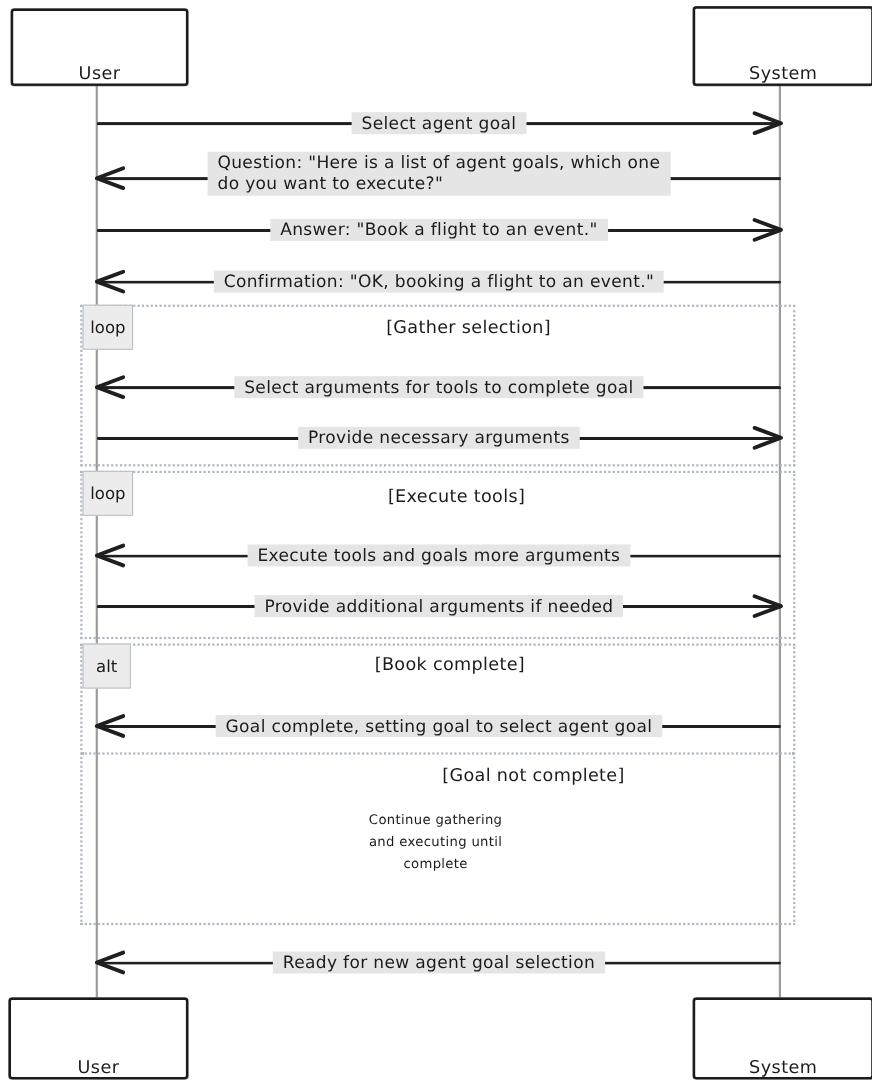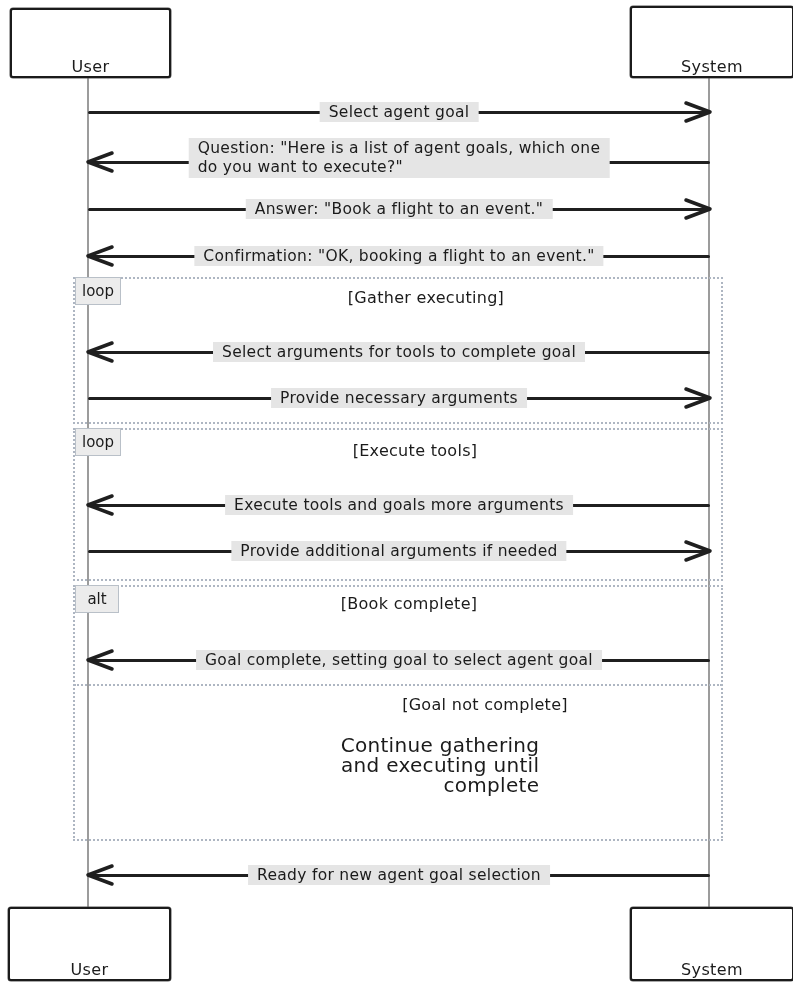--- a/index.html
+++ b/index.html
@@ -39,21 +39,21 @@
   
   .fragment {
     position: absolute;
     border: 2.5px dotted #aeb6c2;
   }
   .frag-label {
     position: absolute;
     top: -2px;
     left: 0px;
     min-width: 44px;
-    height: 28px;
+    height: 41px;
     background: #ececec;
     border: 1.5px solid #b9c0c8;
     display: flex;
     align-items: center;
     justify-content: center;
     font-size: 15px;
     box-sizing: border-box;
     padding: 0 6px;
   }
   .frag-title {
@@ -67,26 +67,25 @@
   }
   .alt-divider {
     position: absolute;
     left: -1px;
     right: -1px;
     border-top: 2.5px dotted #aeb6c2;
   }
   .note {
     position: absolute;
     transform: translateX(-50%);
-    text-align: right;
-    font-size: 20px;
+    text-align: center;
+    font-size: 12px;
     line-height: 20px;
     letter-spacing: 0.3px;
     white-space: nowrap;
-    margin-left: 44px;
   }
 
   
   .msg {
     position: absolute;
     left: 88px;
     width: 622px;
     height: 0;
   }
   .msg-line {
@@ -126,21 +125,21 @@
 </head>
 <body>
 
 <div class="canvas">
 
   <div class="lifeline" style="left:87px"></div>
   <div class="lifeline" style="left:708px"></div>
 
   <div class="fragment" style="left:73px; top:277px; width:646px; height:143px">
     <div class="frag-label">loop</div>
-    <div class="frag-title" style="left:351px; top:9px">[Gather executing]</div>
+    <div class="frag-title" style="left:351px; top:9px">[Gather selection]</div>
   </div>
 
   <div class="fragment" style="left:73px; top:428px; width:646px; height:149px">
     <div class="frag-label">loop</div>
     <div class="frag-title" style="left:340px; top:11px">[Execute tools]</div>
   </div>
 
   <div class="fragment" style="left:73px; top:585px; width:646px; height:252px">
     <div class="frag-label">alt</div>
     <div class="frag-title" style="left:334px; top:7px">[Book complete]</div>

